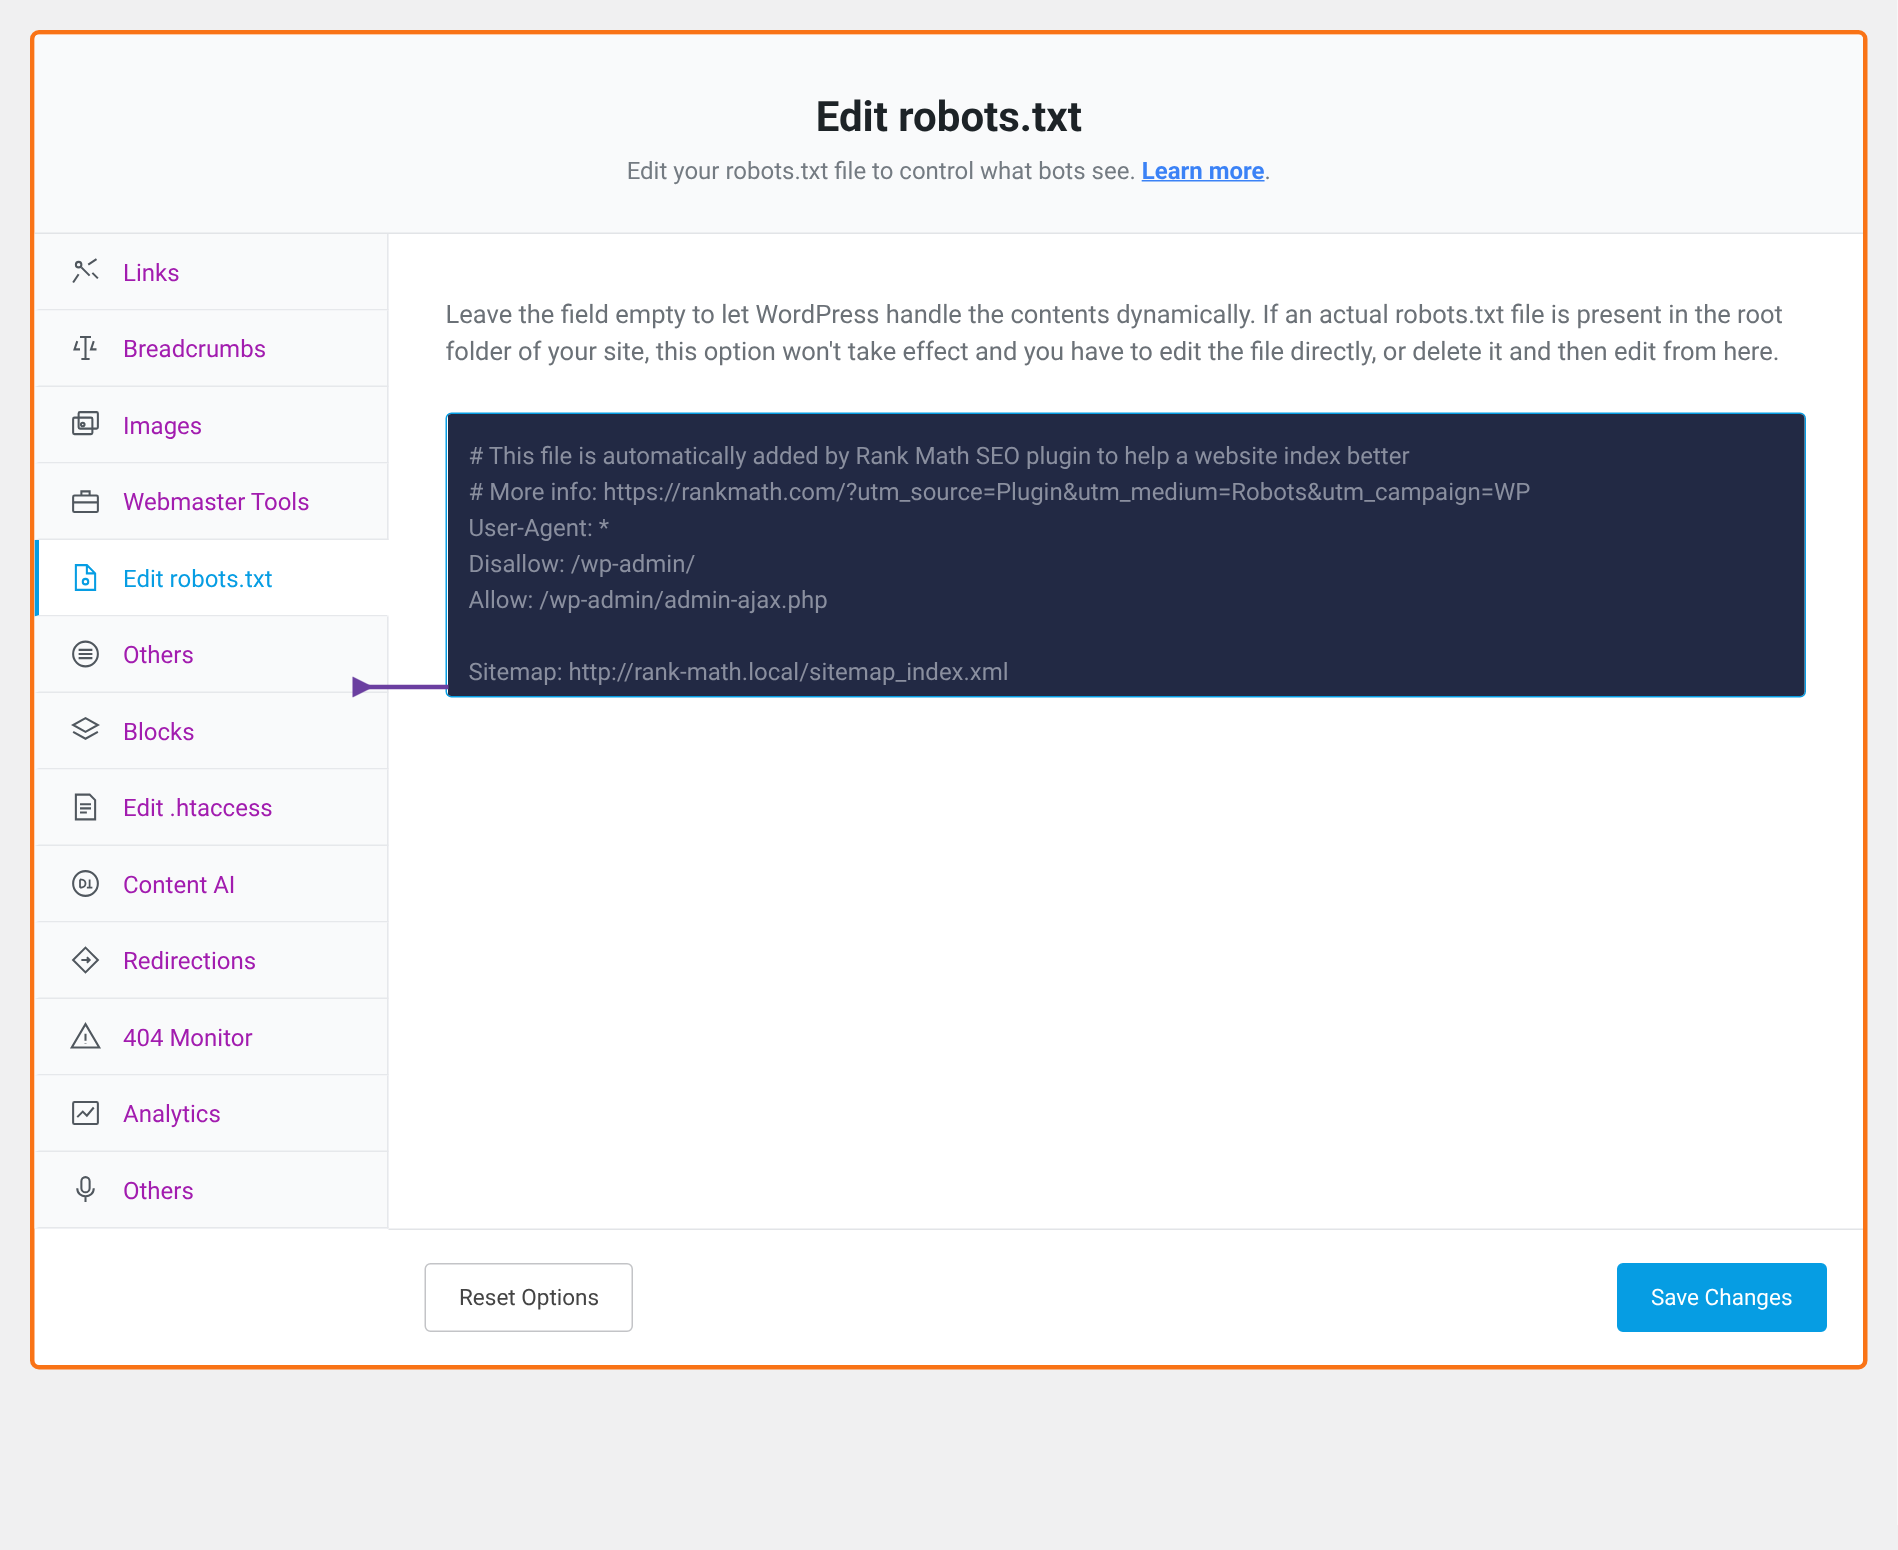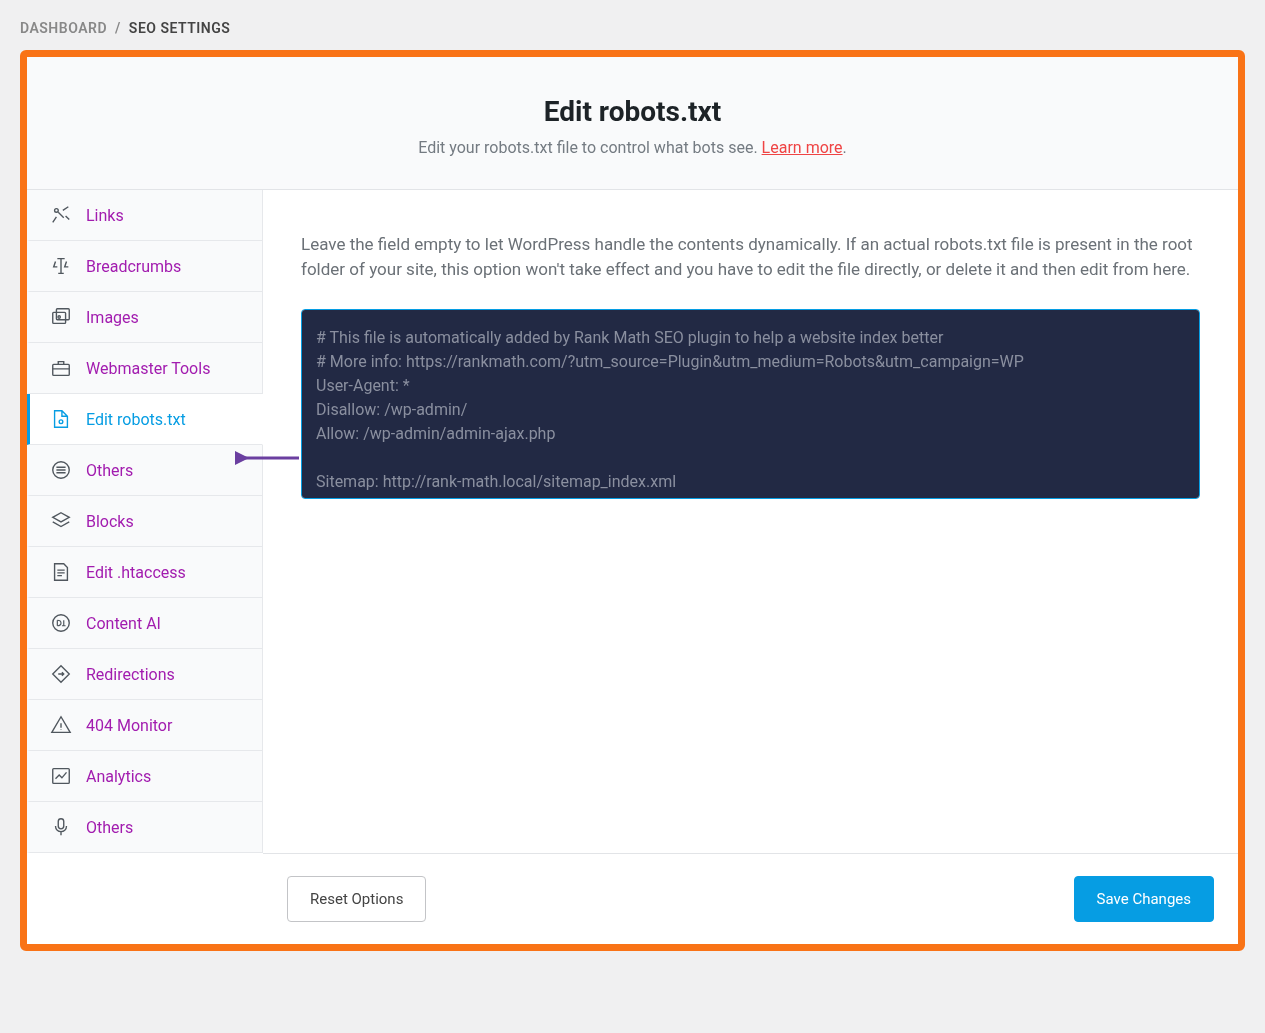--- a/index.html
+++ b/index.html
@@ -18,41 +18,41 @@
     text-transform: uppercase;
     font-size: 14px;
     letter-spacing: 0.5px;
     font-weight: 600;
   }
   .breadcrumb a { color: #888; text-decoration: none; }
   .breadcrumb .sep { color: #888; }
   .breadcrumb .current { color: #444; }
   .panel {
     background: #fff;
-    border: 7px solid #f97316;
+    border: 3px solid #f97316;
     border-radius: 6px;
     overflow: hidden;
   }
   .panel-header {
     background: #f9fafb;
     border-bottom: 1px solid #e2e4e7;
     text-align: center;
     padding: 38px 20px 32px;
   }
   .panel-header h1 {
     font-size: 28px;
     font-weight: 700;
     color: #1d2327;
     margin-bottom: 10px;
   }
   .panel-header p {
     font-size: 16px;
     color: #747b82;
   }
-  .panel-header a { color: #ef4444; text-decoration: underline; }
+  .panel-header a { color: #3b82f6; text-decoration: underline; font-weight: bold; }
   .panel-body {
     display: flex;
     align-items: stretch;
   }
   .sidebar {
     width: 236px;
     flex-shrink: 0;
     background: #f9fafb;
   }
   .sidebar-item {
@@ -146,25 +146,20 @@
     top: 428px;
     pointer-events: none;
   }
   .page-wrap { position: relative; }
 </style>
 </head>
 <body>
 
 <div class="page-wrap">
 
-  <div class="breadcrumb">
-    <a href="#">Dashboard</a>
-    <span class="sep">/</span>
-    <span class="current">SEO Settings</span>
-  </div>
 
   <div class="panel">
 
     <div class="panel-header">
       <h1>Edit robots.txt</h1>
       <p>
         <span>Edit your robots.txt file to control what bots see. </span><a href="#">Learn more</a><span>.</span>
       </p>
     </div>
 

